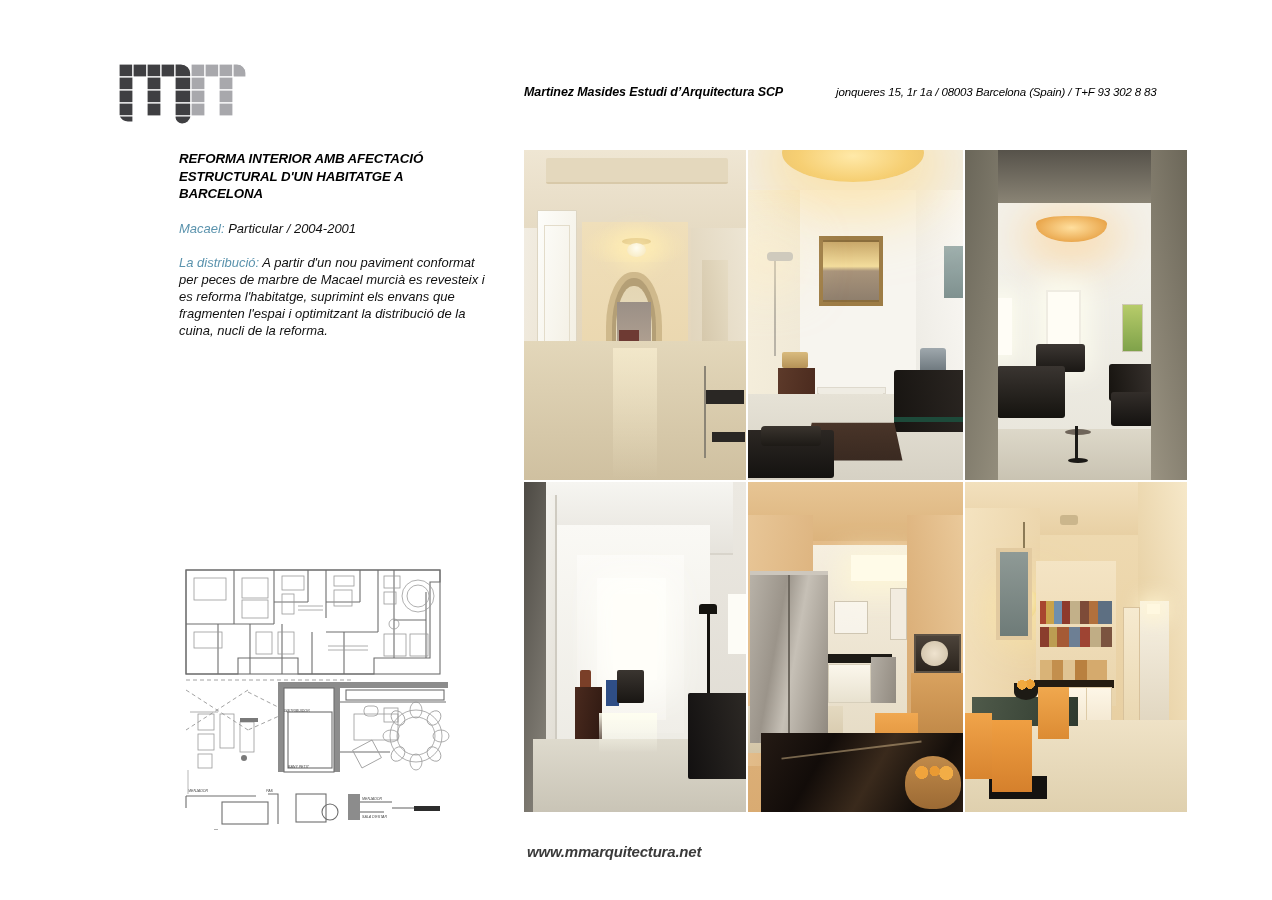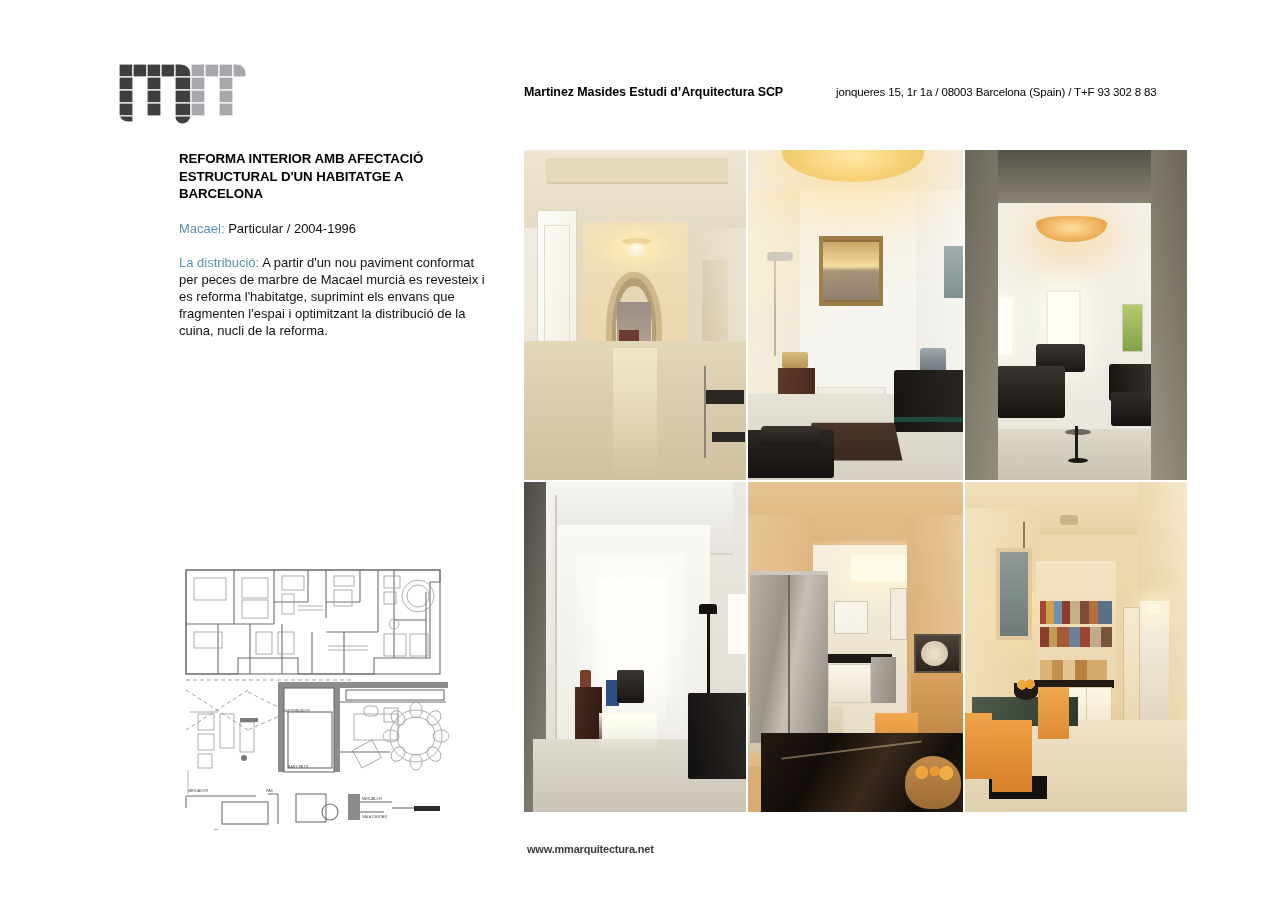--- a/index.html
+++ b/index.html
@@ -2,21 +2,21 @@
 <html><head>
 <meta charset="utf-8">
 <style>
   * { box-sizing: border-box; margin: 0; padding: 0; }
   html, body {
     width: 1272px; height: 900px;
     background: #ffffff;
     font-family: "Liberation Sans", sans-serif;
     overflow: hidden;
   }
-  .page { position: relative; width: 1100px; height: 900px; background: #fff; }
+  .page { position: relative; width: 1100px; height: 900px; background: #fff; font-style: italic; }
 
   
   .logo { position: absolute; left: 117px; top: 62px; width: 132px; height: 62px; }
   .logo svg { display: block; }
 
   .hdr-studio {
     position: absolute; left: 524px; top: 85px;
     font-size: 12.5px; font-weight: bold; color: #000;
     letter-spacing: -0.1px; white-space: nowrap;
   }
@@ -333,21 +333,21 @@
   .p6 .ch3 { position:absolute; left:33%; bottom:22%; width:14%; height:16%;
     background: linear-gradient(#f0a84e,#dc8b33); }
   .p6 .rug { position:absolute; left:11%; bottom:4%; width:26%; height:7%;
     background:#141210; }
   .p6 .floor { position:absolute; left:0; bottom:0; width:100%; height:28%;
     background: linear-gradient(#efe2c6,#dfd0ae); }
 
   
   .footer {
     position: absolute; left: 527px; top: 843px;
-    font-size: 11px; font-weight: bold; color: #3a3a3a;
+    font-size: 15px; font-weight: bold; color: #3a3a3a;
     letter-spacing: -0.2px;
   }
 </style>
 </head>
 <body>
 
 <div class="page">
 
   <div class="logo">
     <svg width="132" height="62" viewBox="0 0 132 62">
@@ -386,21 +386,21 @@
 
   <div class="hdr-studio">Martinez Masides Estudi d’Arquitectura SCP</div>
   <div class="hdr-address">jonqueres 15, 1r 1a / 08003 Barcelona (Spain) / T+F 93 302 8 83</div>
 
   <div class="left-col">
 
     <div class="proj-title">REFORMA INTERIOR AMB AFECTACIÓ ESTRUCTURAL D'UN HABITATGE A BARCELONA</div>
 
     <div class="para">
       <span class="lbl">Macael:</span>
-      <span>Particular / 2004-1996</span>
+      <span>Particular / 2004-2001</span>
     </div>
 
 
     <div class="para">
       <span class="lbl">La distribució:</span>
       <span>A partir d'un nou paviment conformat per peces de marbre de Macael murcià es revesteix i es reforma l'habitatge, suprimint els envans que fragmenten l'espai i optimitzant la distribució de la cuina, nucli de la reforma.</span>
     </div>
   </div>
 
   <div class="plans">

